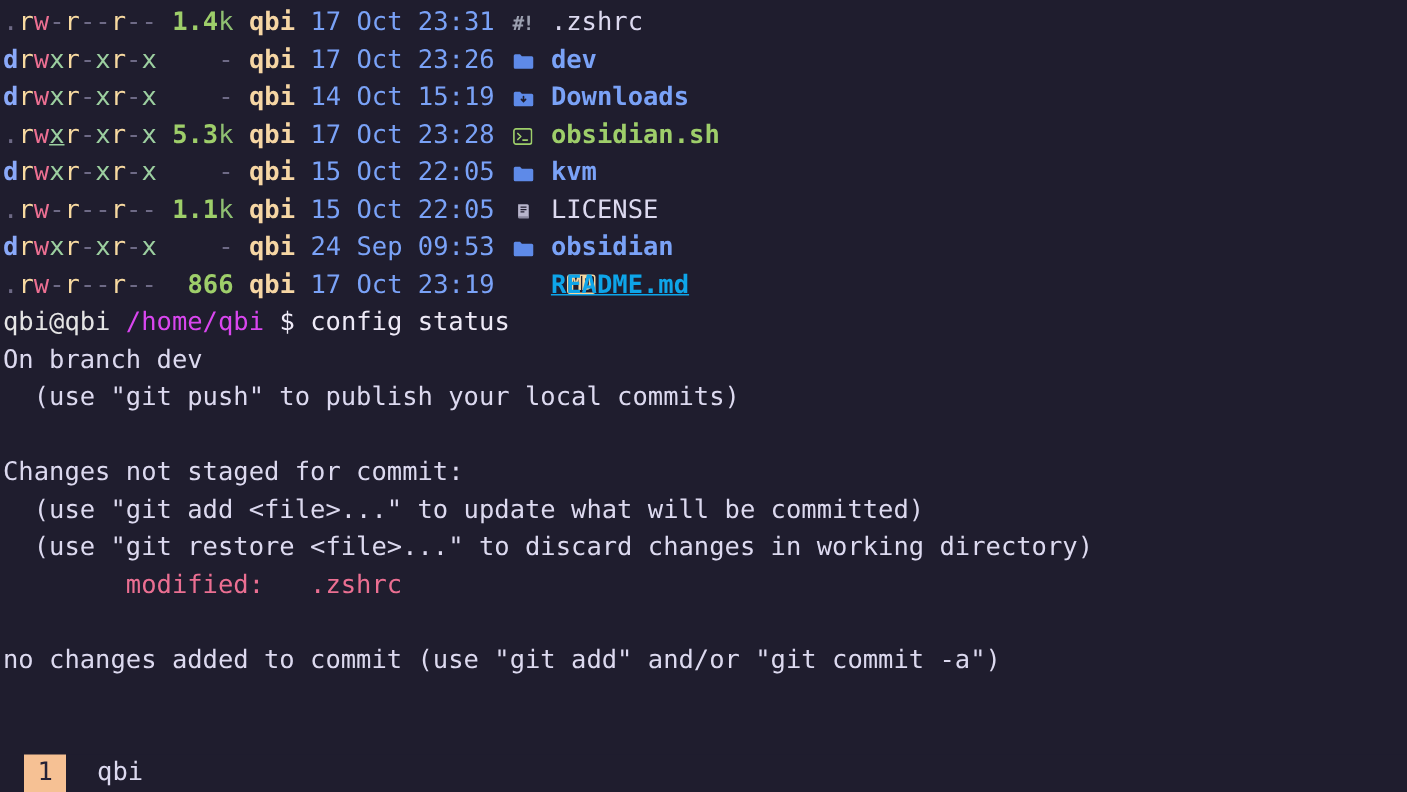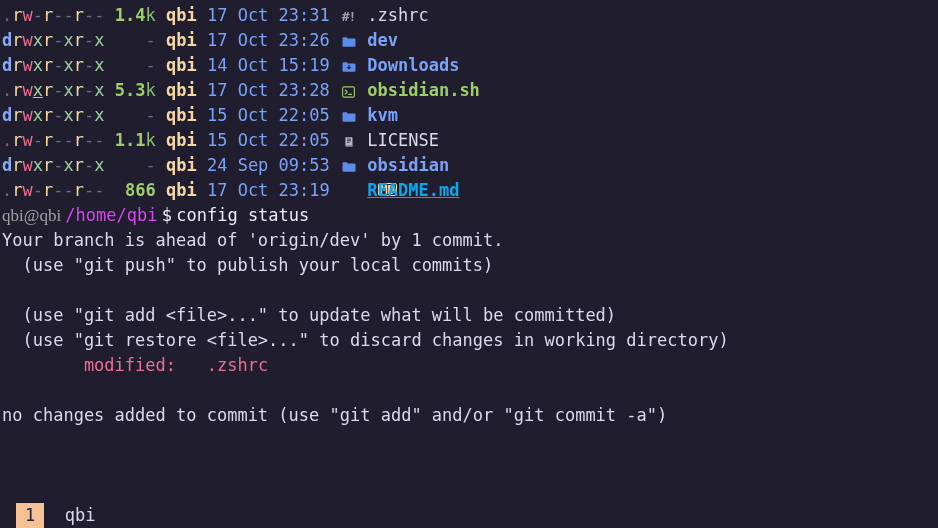--- a/index.html
+++ b/index.html
@@ -75,21 +75,21 @@
     border-radius: 2px;
     padding: 0 1px;
     line-height: 11px;
     display: inline-block;
     vertical-align: 2px;
     letter-spacing: -0.5px;
     margin-left: 38px;
   }
 
   
-  .user  { color: #a3a3a3; font-family: Liberation Serif, serif; }
+  .user  { color: #e5e5e5; }
   .path  { color: #d946ef; }
   .sigil { color: #eeeaf7; }
   .cmd   { color: #eeeaf7; }
   .git   { color: #dcd9ef; }
   .mod   { color: #eb6f92; text-align: center; }
 
   .cursor {
     display: inline-block;
     width: 10px;
     height: 20px;
@@ -149,23 +149,24 @@
               <path d="M4 3.1h4M4 4.7h4M4 6.3h2.6" stroke="#1f1d2e" stroke-width="0.8"></path>
             </svg></span><span class=""> </span><span class="nm-plain">LICENSE</span></div>
         <div class="row"><span class="p-d">d</span><span class="p-r">r</span><span class="p-w">w</span><span class="p-x">x</span><span class="p-r">r</span><span class="p-dash">-</span><span class="p-x">x</span><span class="p-r">r</span><span class="p-dash">-</span><span class="p-x">x</span><span class=""> </span><span class="">   </span><span class="size-dash">-</span><span class=""> </span><span class="owner">qbi</span><span class=""> </span><span class="date">24 Sep 09:53</span><span class=""> </span><span class="ico"><svg width="14" height="12" viewBox="0 0 14 12">
               <path d="M0.5 2.2a1 1 0 0 1 1-1h3.2l1.2 1.3h6.6a1 1 0 0 1 1 1v6.3a1 1 0 0 1-1 1H1.5a1 1 0 0 1-1-1z" fill="#5e8ae8"></path>
             </svg></span><span class=""> </span><span class="nm-dir">obsidian</span></div>
         <div class="row"><span class="p-dot">.</span><span class="p-r">r</span><span class="p-w">w</span><span class="p-dash">-</span><span class="p-r">r</span><span class="p-dash">-</span><span class="p-dash">-</span><span class="p-r">r</span><span class="p-dash">-</span><span class="p-dash">-</span><span class=""> </span><span class=""> </span><span class="size">866</span><span class=""> </span><span class="owner">qbi</span><span class=""> </span><span class="date">17 Oct 23:19</span><span class=""> </span><span class="ico"><span class="ico-md">MD</span></span><span class=""> </span><span class="nm-doc">README.md</span></div>
       </div>
 
     <div class="row"><span class="user">qbi@qbi</span><span class="user"> </span><span class="path">/home/qbi</span><span class="user"> </span><span class="sigil">$</span><span class="user"> </span><span class="cmd">config status</span></div>
 
-    <div class="row git">Your branch is ahead of 'origin/dev' by 1 commit.</div>
+    <div class="row git">On branch dev</div>
     <div class="row git">  (use "git push" to publish your local commits)</div>
     <div class="row blank"> </div>
+    <div class="row git">Changes not staged for commit:</div>
     <div class="row git">  (use "git add &lt;file&gt;..." to update what will be committed)</div>
     <div class="row git">  (use "git restore &lt;file&gt;..." to discard changes in working directory)</div>
     <div class="row"><span class="mod">        modified:</span><span class="mod">   .zshrc</span></div>
     <div class="row blank"> </div>
     <div class="row git">no changes added to commit (use "git add" and/or "git commit -a")</div>
 
 
   </div>
 
   <div id="statusbar"><span class="win-index">1</span><span>  </span><span class="win-name">qbi</span></div>

